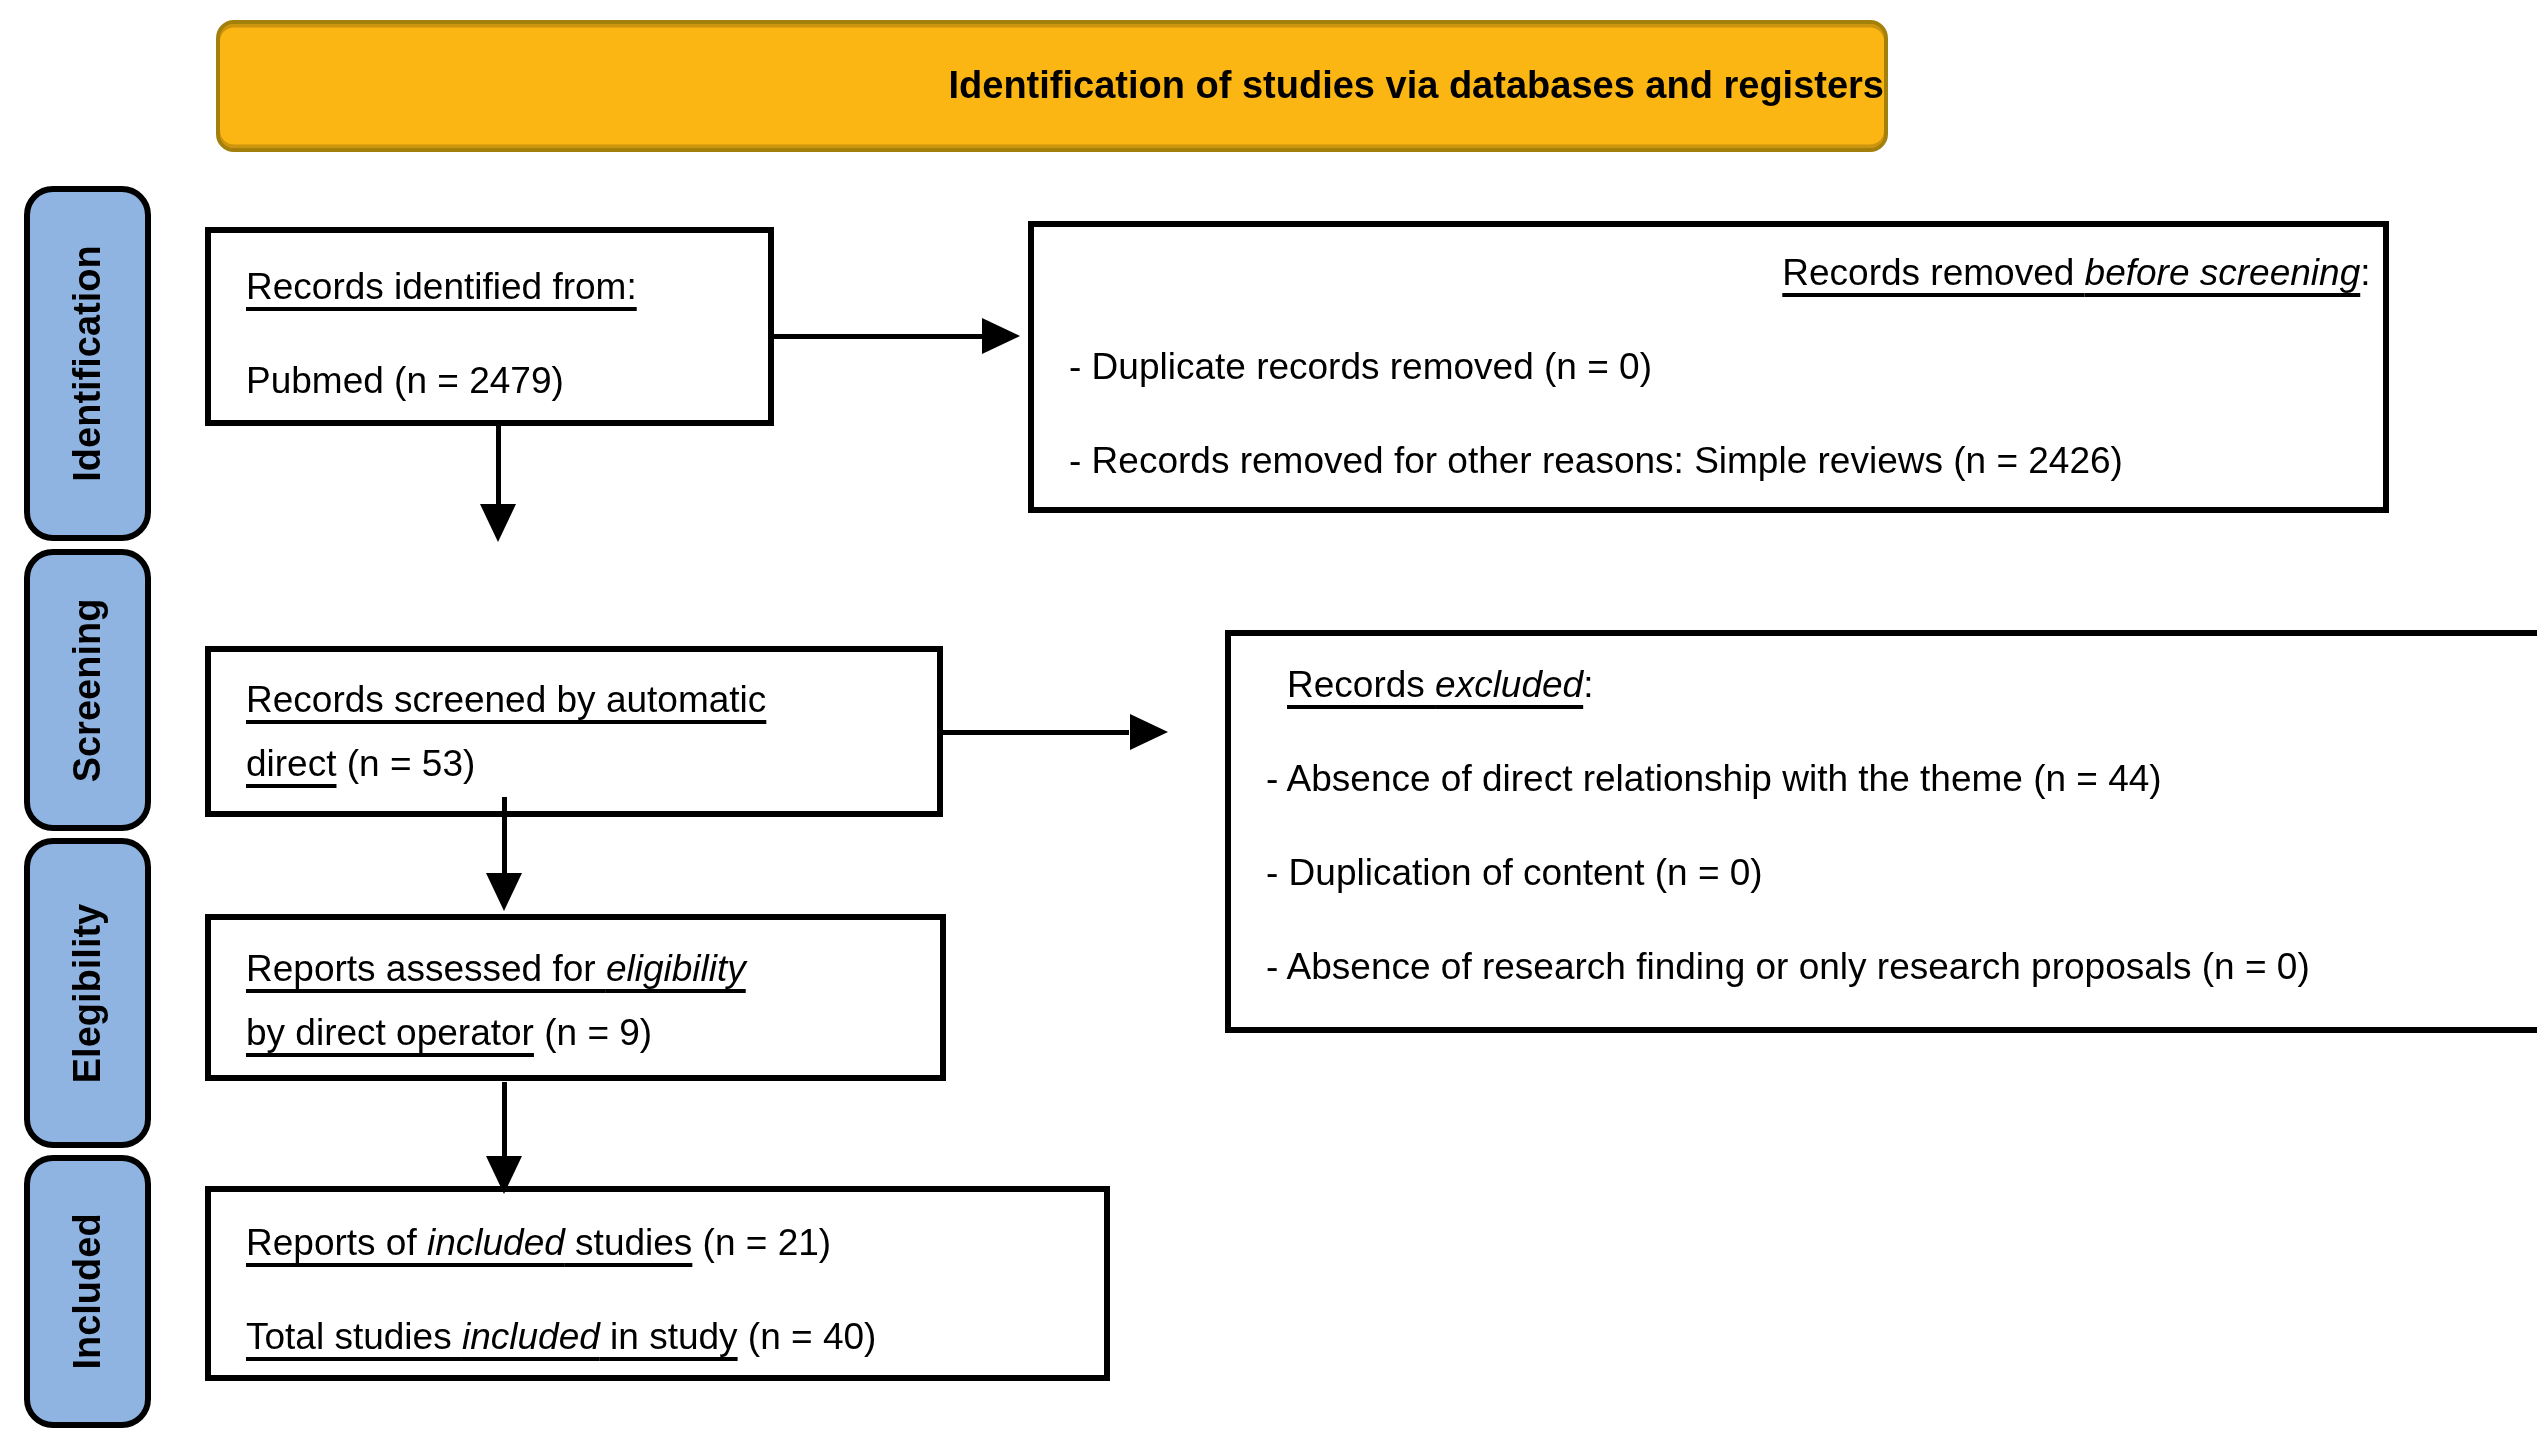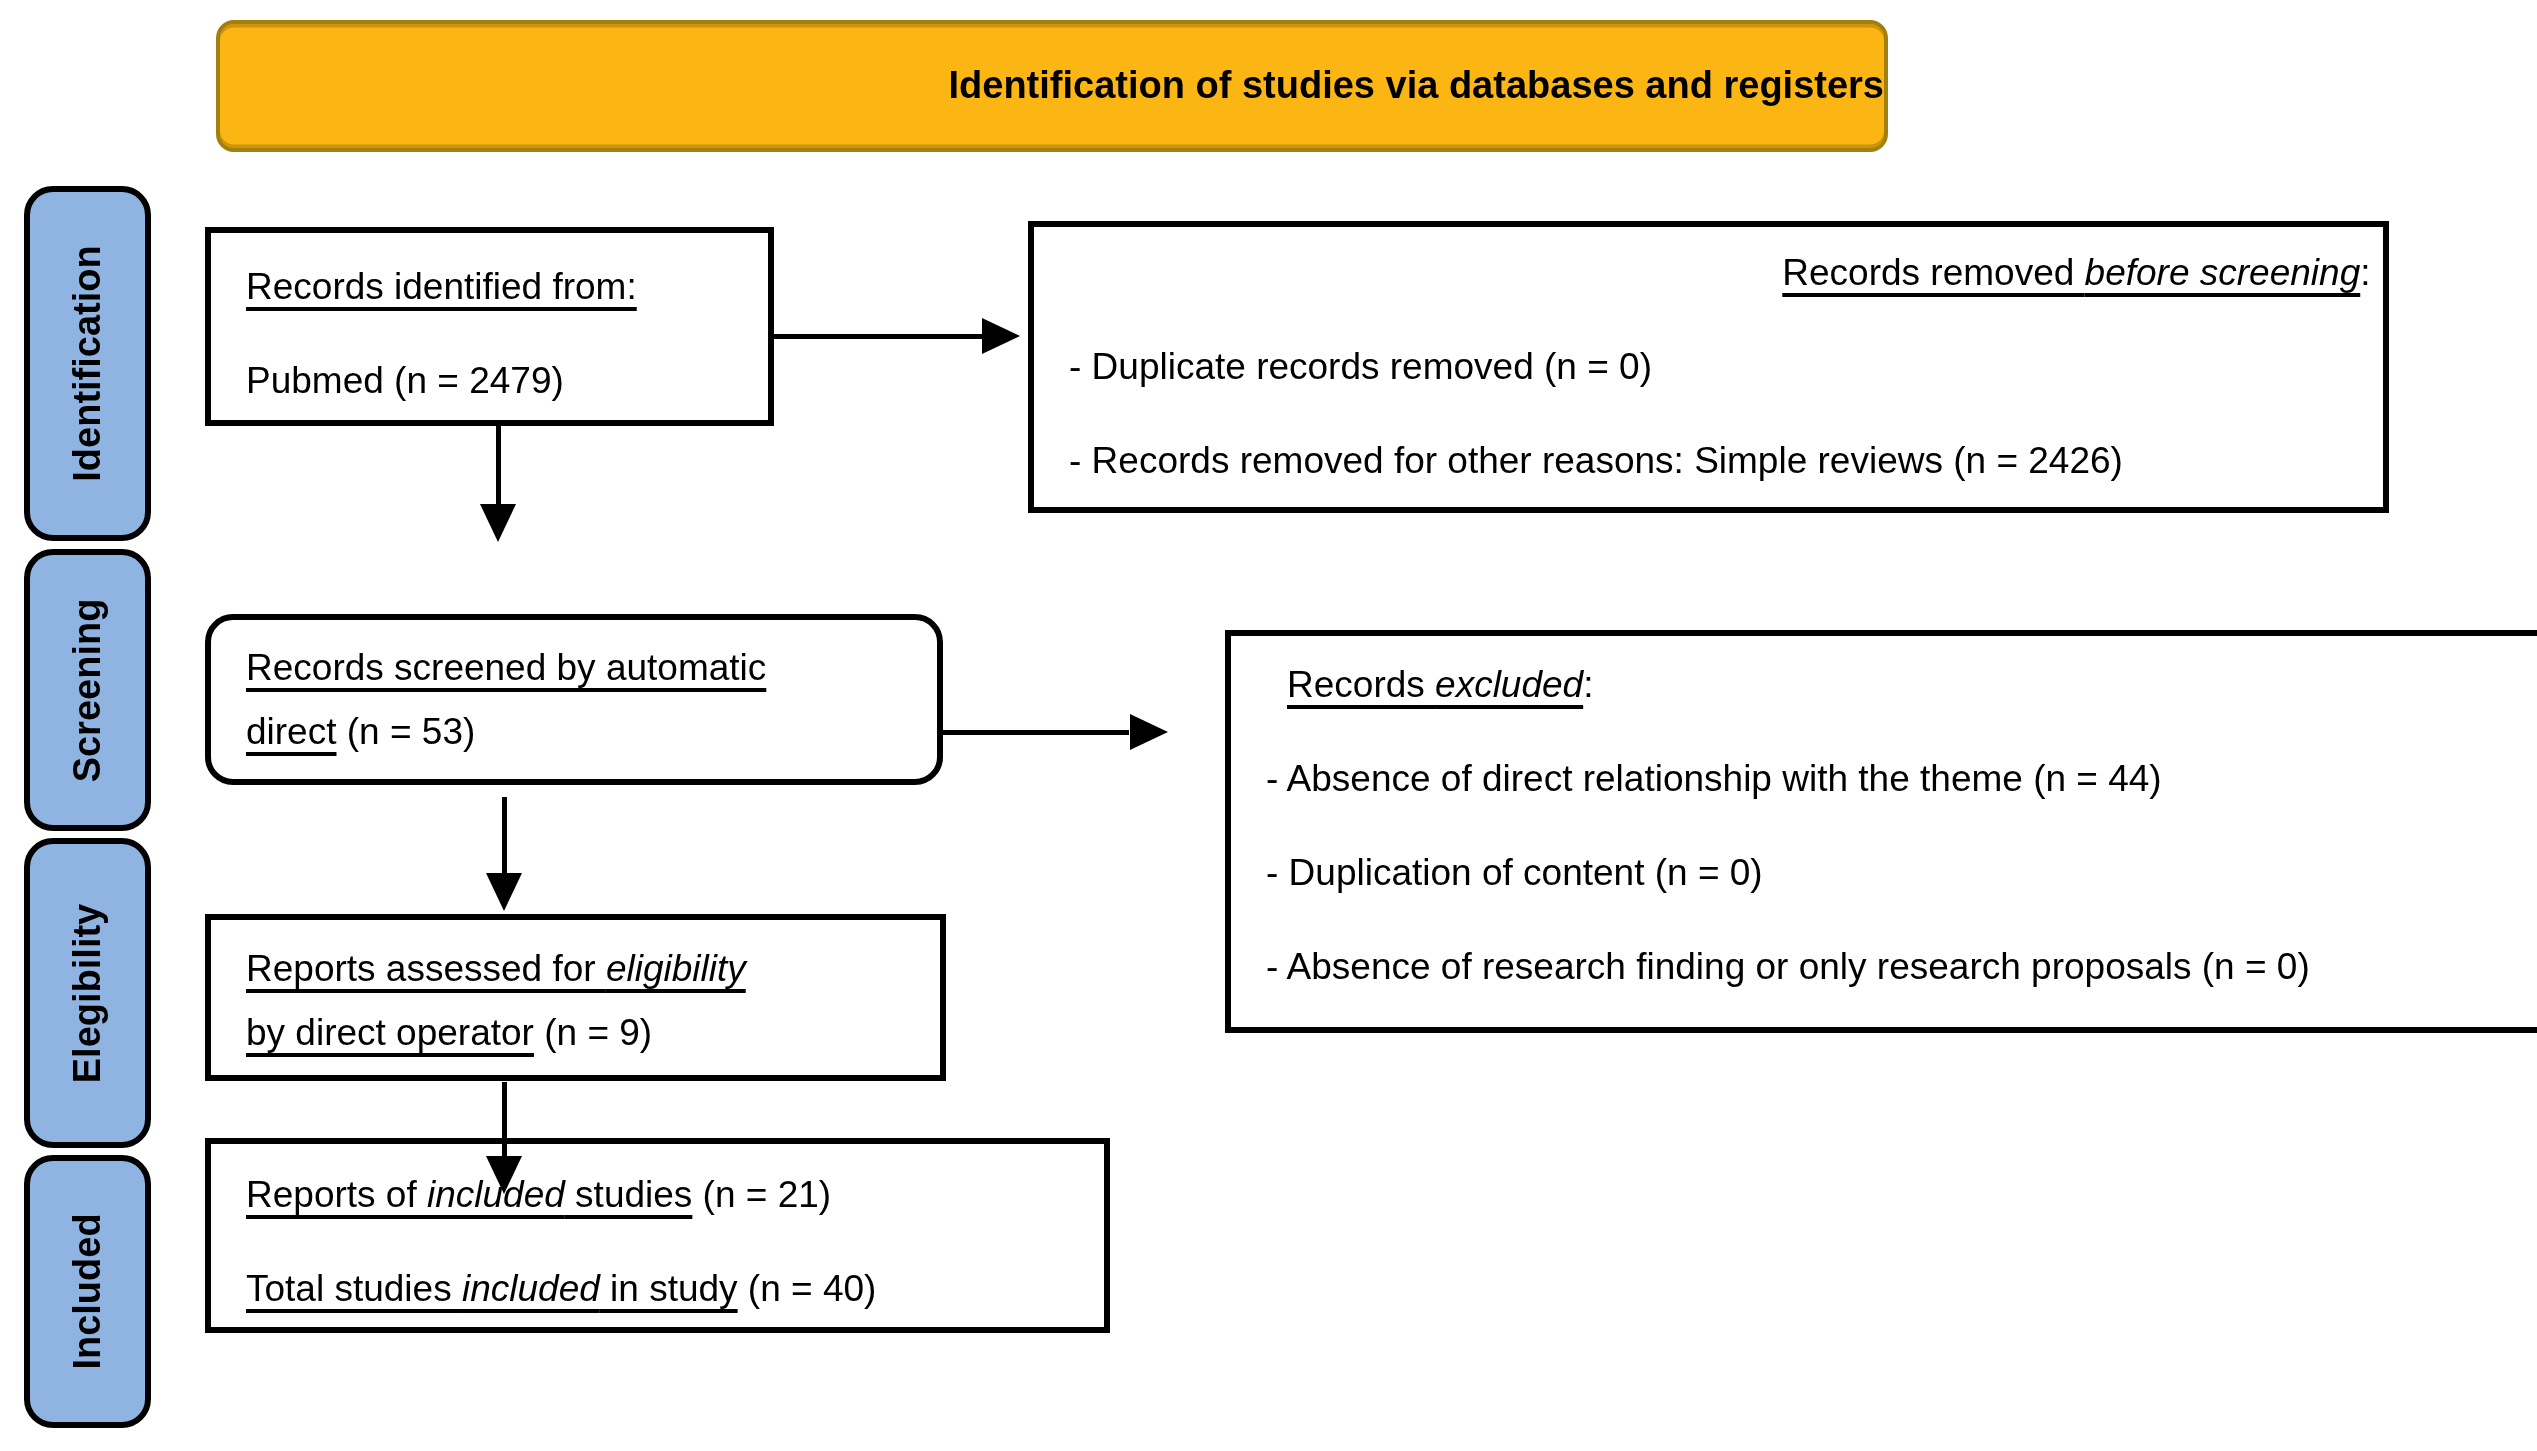--- a/index.html
+++ b/index.html
@@ -27,24 +27,24 @@
   #side-elegibility    { top:838px; height:310px; }
   #side-included       { top:1155px; height:273px; }
 
   
   .fbox {
     position:absolute; background:#fff; border:6.3px solid #000; box-sizing:border-box;
     font-size:37px; line-height:64px; padding-left:35px; padding-right:12.5px;
   }
   #box-identified { left:205px;  top:227px;  width:569px;  height:199px; padding-top:22px; }
   #box-removed    { left:1028px; top:221px;  width:1361px; height:292px; padding-top:14px; }
-  #box-screened   { left:205px;  top:614px;  width:738px; height:171px; padding-top:16px;border-radius:28px; }
+  #box-screened   { left:205px;  top:646px;  width:738px; height:171px; padding-top:16px; }
   #box-excluded   { left:1177px; top:630px;  width:1338px; height:403px; padding-top:16.7px;margin-left:48px; }
   #box-assessed   { left:205px;  top:914px; width:741px; height:167px; padding-top:17.4px; }
-  #box-included   { left:205px;  top:1138px; width:905px; height:195px; padding-top:19px; }
+  #box-included   { left:205px;  top:1186px; width:905px; height:195px; padding-top:19px; }
 
   .line { white-space:nowrap; }
   .para { margin-top:30px; }
   .indent-sm { margin-left:5.6px;text-align:right; }
   .indent-lg { margin-left:21px; }
   .u { text-decoration:underline; text-decoration-thickness:3.5px; text-underline-offset:7.6px; text-decoration-skip-ink:none; }
   .i { font-style:italic; }
 
   
   .hline,.vline { position:absolute; background:#000; }

